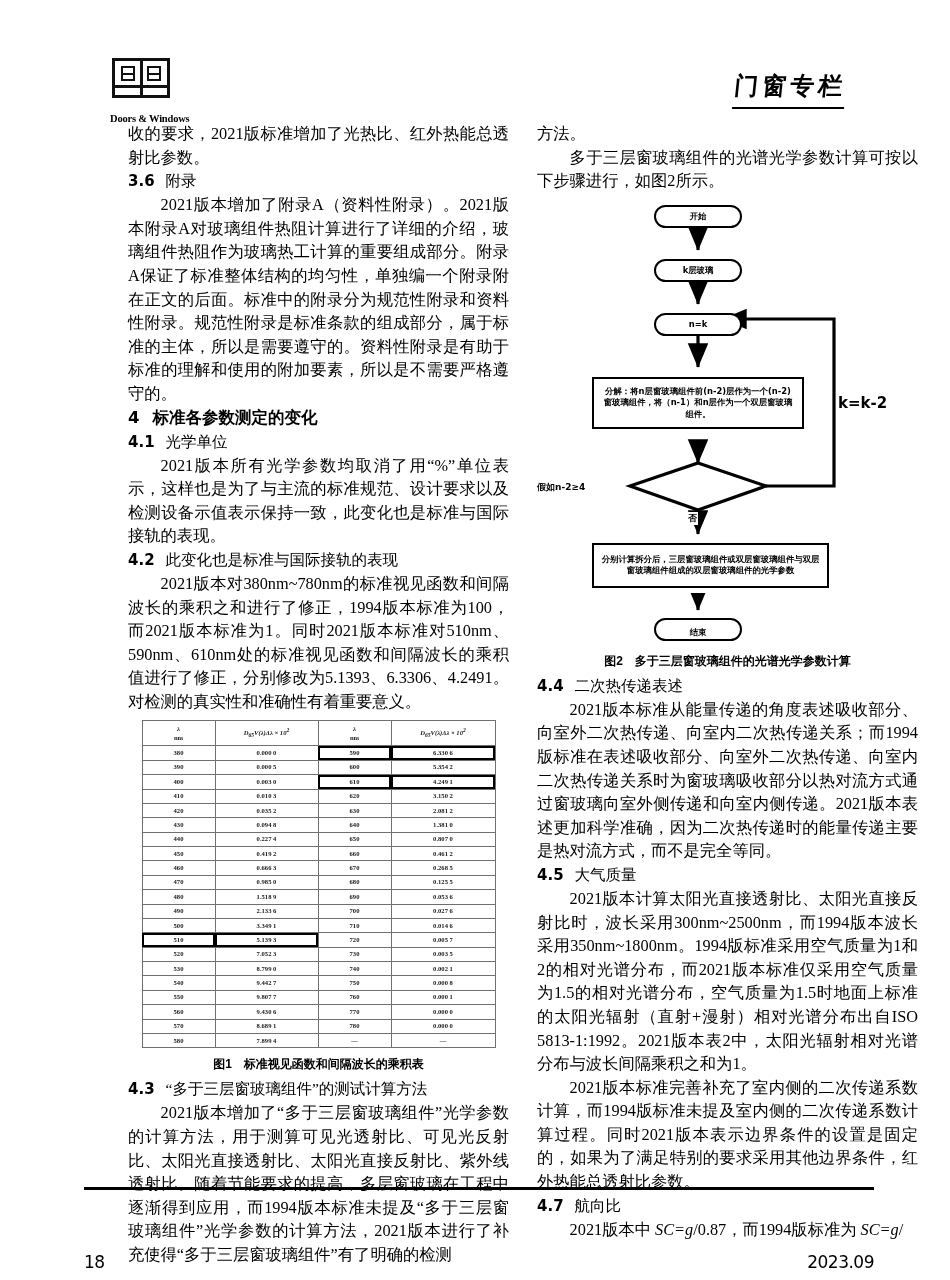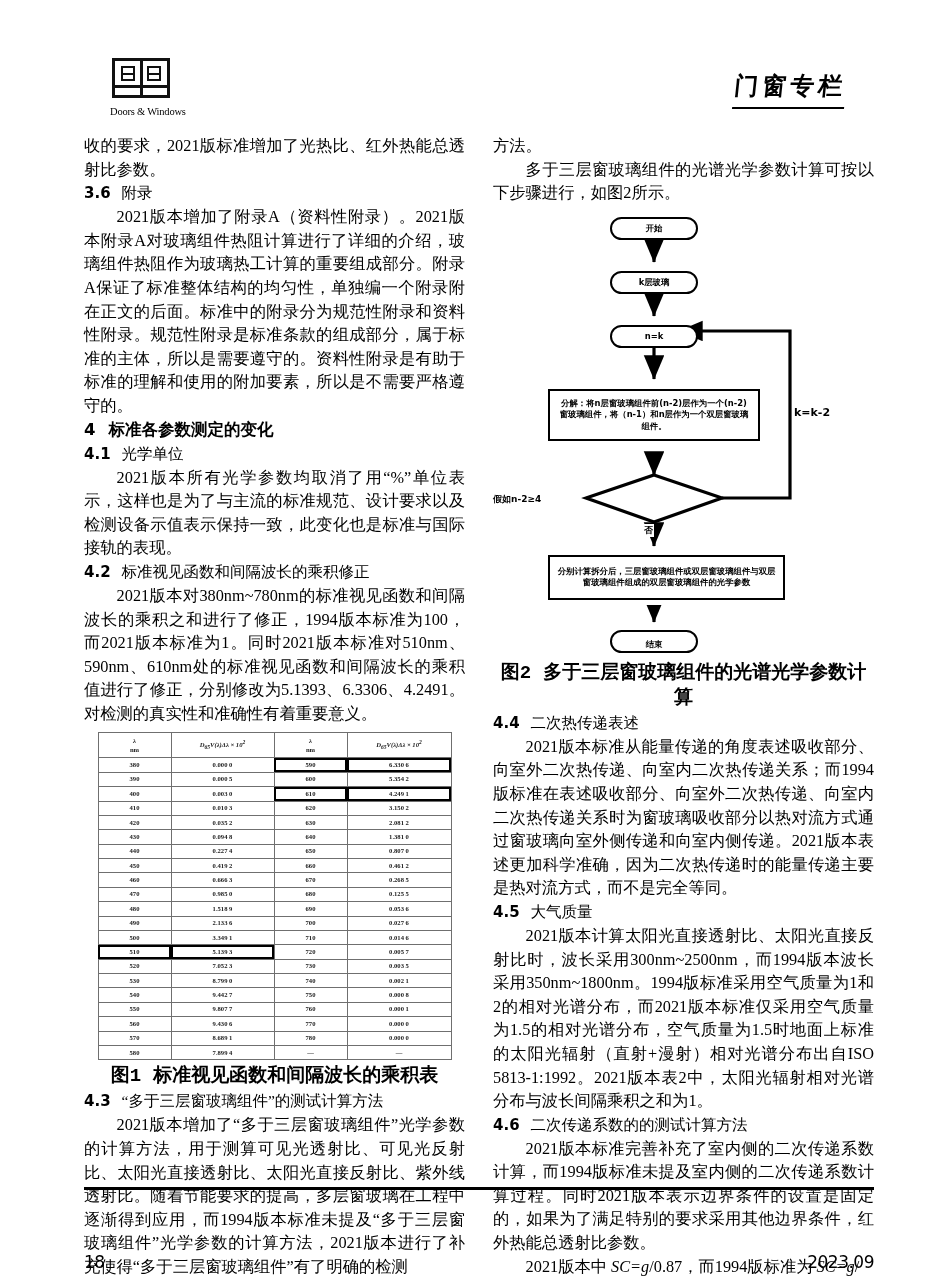--- a/index.html
+++ b/index.html
@@ -73,24 +73,24 @@
   }
   .logo-mark .hrule {
     position: absolute;
     left: 0; right: 0;
     top: 24px;
     height: 2.5px;
     background: #111;
   }
   .logo-text {
     font-family: "Liberation Serif", serif;
-    font-weight: normal;
+    font-weight: bold;
     font-size: 10.5px;
     letter-spacing: -0.2px;
-    margin-top: 8px;
+    margin-top: 15px;
     margin-left: 2px;
     white-space: nowrap;
   }
   .column-title {
     position: absolute;
     right: 2px;
     top: 12px;
     font-family: "DejaVu Sans", sans-serif;
     font-weight: bold;
     font-size: 24px;
@@ -103,22 +103,23 @@
   
   .body-cols {
     position: absolute;
     left: 84px;
     top: 122px;
     width: 790px;
     height: 1060px;
   }
   .col {
     position: absolute;
-    top: 12px;
+    top: 0;
     width: 381px;
+    margin-left: 44px;
   }
   .col.left { left: 0; }
   .col.right { left: 409px; }
 
   p.para, p.ind {
     margin: 0;
     font-size: 16.3px;
     line-height: 23.6px;
     text-align: justify;
     text-justify: inter-ideograph;
@@ -181,23 +182,23 @@
   table.lumtable thead td .hdl { font-style: italic; }
   table.lumtable td.hl {
     outline: 2.2px solid #000;
     outline-offset: -2px;
   }
   table.lumtable td.c1 { width: 72px; }
   table.lumtable td.c2 { width: 102px; }
   table.lumtable td.c3 { width: 72px; }
   table.lumtable td.c4 { width: 103px; }
   .fig-caption {
-    font-family: Liberation Mono, monospace;
-    font-weight: bold;
-    font-size: 19px;
+    font-family: Liberation Sans, sans-serif;
+    font-weight: bold;
+    font-size: 12px;
     text-align: center;
     line-height: 25px;
     margin: 4px 0 0 0;
   }
   .fig-caption .gap { display: inline-block; width: 12px; }
 
   
   .flow {
     position: relative;
     width: 381px;
@@ -223,21 +224,21 @@
     border: 2.2px solid #000;
     border-radius: 13px;
   }
   .node.proc {
     border: 2.2px solid #000;
     padding: 20px 7px;
     align-items: center;
   }
   .loop-label {
     position: absolute;
-    font-size: 11px;
+    font-size: 15px;
     font-weight: bold;
     font-family: "DejaVu Sans", sans-serif;
   }
   .branch-label {
     position: absolute;
     font-size: 9px;
     font-weight: bold;
     font-family: "DejaVu Sans", sans-serif;
     background: #fff;
     padding: 0 1px;
@@ -307,21 +308,21 @@
       <h4 class="subsec"><span class="num">3.6</span><span>附录</span></h4>
 
       <p class="ind">2021版本增加了附录A（资料性附录）。2021版本附录A对玻璃组件热阻计算进行了详细的介绍，玻璃组件热阻作为玻璃热工计算的重要组成部分。附录A保证了标准整体结构的均匀性，单独编一个附录附在正文的后面。标准中的附录分为规范性附录和资料性附录。规范性附录是标准条款的组成部分，属于标准的主体，所以是需要遵守的。资料性附录是有助于标准的理解和使用的附加要素，所以是不需要严格遵守的。</p>
 
       <h3 class="sec"><span class="num">4</span><span>标准各参数测定的变化</span></h3>
 
       <h4 class="subsec"><span class="num">4.1</span><span>光学单位</span></h4>
 
       <p class="ind">2021版本所有光学参数均取消了用“%”单位表示，这样也是为了与主流的标准规范、设计要求以及检测设备示值表示保持一致，此变化也是标准与国际接轨的表现。</p>
 
-      <h4 class="subsec"><span class="num">4.2</span><span>标准视见函数和间隔波长的乘积修正</span></h4>
+      <h4 class="subsec"><span class="num">4.2</span><span>此变化也是标准与国际接轨的表现</span></h4>
 
       <p class="ind">2021版本对380nm~780nm的标准视见函数和间隔波长的乘积之和进行了修正，1994版本标准为100，而2021版本标准为1。同时2021版本标准对510nm、590nm、610nm处的标准视见函数和间隔波长的乘积值进行了修正，分别修改为5.1393、6.3306、4.2491。对检测的真实性和准确性有着重要意义。</p>
 
       <div class="fig1-wrap">
         <table class="lumtable">
           <thead>
             <tr>
               <td class="c1">
                 <span class="hdl">λ</span><br>
                 <span>nm</span>
@@ -555,24 +556,24 @@
       <p class="fig-caption"><span>图2</span><span class="gap"></span><span>多于三层窗玻璃组件的光谱光学参数计算</span></p>
 
       <h4 class="subsec"><span class="num">4.4</span><span>二次热传递表述</span></h4>
 
       <p class="ind">2021版本标准从能量传递的角度表述吸收部分、向室外二次热传递、向室内二次热传递关系；而1994版标准在表述吸收部分、向室外二次热传递、向室内二次热传递关系时为窗玻璃吸收部分以热对流方式通过窗玻璃向室外侧传递和向室内侧传递。2021版本表述更加科学准确，因为二次热传递时的能量传递主要是热对流方式，而不是完全等同。</p>
 
       <h4 class="subsec"><span class="num">4.5</span><span>大气质量</span></h4>
 
       <p class="ind">2021版本计算太阳光直接透射比、太阳光直接反射比时，波长采用300nm~2500nm，而1994版本波长采用350nm~1800nm。1994版标准采用空气质量为1和2的相对光谱分布，而2021版本标准仅采用空气质量为1.5的相对光谱分布，空气质量为1.5时地面上标准的太阳光辐射（直射+漫射）相对光谱分布出自ISO 5813-1:1992。2021版本表2中，太阳光辐射相对光谱分布与波长间隔乘积之和为1。</p>
 
-      <h4 class="subsec"><span class="num">4.6</span><span>二次传递系数的的测试计算方法</span></h4>
 
       <p class="ind">2021版本标准完善补充了室内侧的二次传递系数计算，而1994版标准未提及室内侧的二次传递系数计算过程。同时2021版本表示边界条件的设置是固定的，如果为了满足特别的要求采用其他边界条件，红外热能总透射比参数。</p>
 
+      <h4 class="subsec"><span class="num">4.7</span><span>航向比</span></h4>
 
       <p class="ind"><span>2021版本中 </span><i class="it">SC=g</i><span>/0.87，而1994版标准为 </span><i class="it">SC=g</i><span>/</span></p>
     </div>
   </div>
 
   <div class="footer-rule"></div>
   <div class="footer">
     <span class="pgnum">18</span>
     <span class="issue">2023.09</span>
     <div class="clr"></div>

